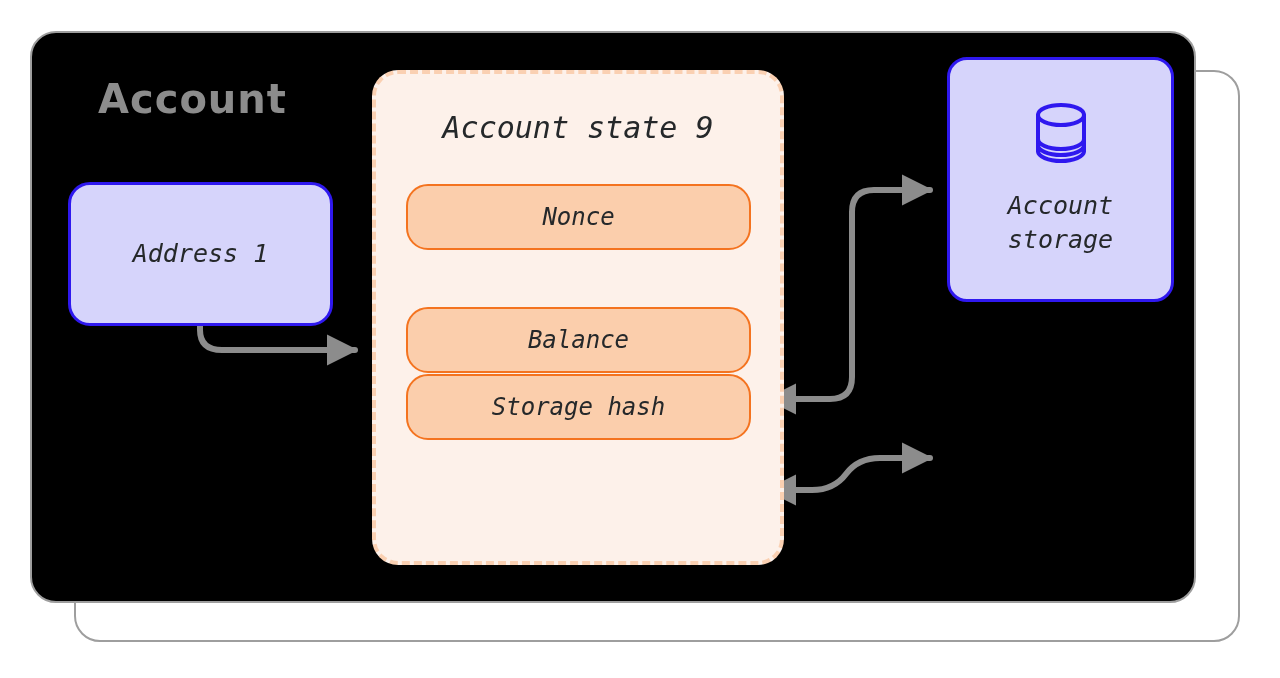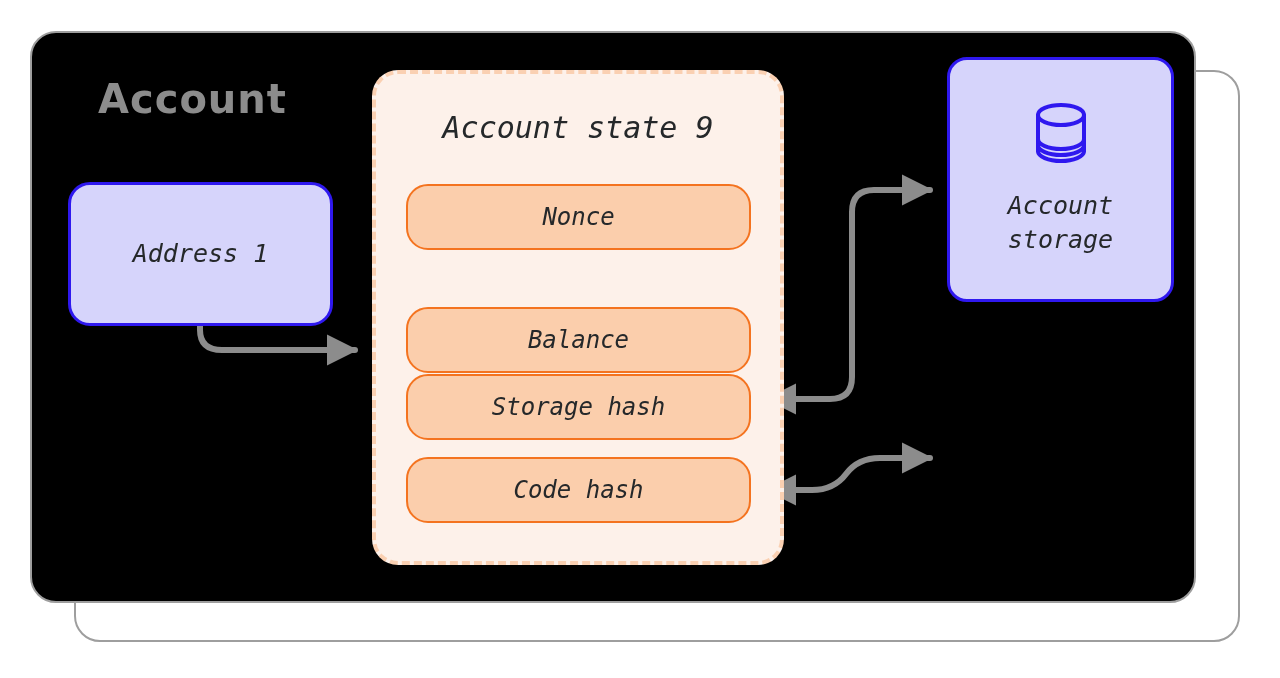--- a/index.html
+++ b/index.html
@@ -160,23 +160,20 @@
 
     <div class="field-pill p0">
       <span>Nonce</span>
     </div>
     <div class="field-pill p1">
       <span>Balance</span>
     </div>
     <div class="field-pill p2">
       <span>Storage hash</span>
     </div>
-    <div class="field-pill p3">
-      <span>Code hash</span>
-    </div>
   </div>
 
   <div class="blue-node" id="account-storage">
     <span class="node-icon">
       <svg width="58" height="64" viewBox="0 0 58 64" xmlns="http://www.w3.org/2000/svg">
         <g fill="none" stroke="#2f18ef" stroke-width="4" stroke-linecap="round" stroke-linejoin="round">
           <ellipse cx="29" cy="14" rx="23" ry="10"></ellipse>
           <path d="M 6 14 L 6 50"></path>
           <path d="M 52 14 L 52 50"></path>
           <path d="M 6 50 a 23 10 0 0 0 46 0"></path>

